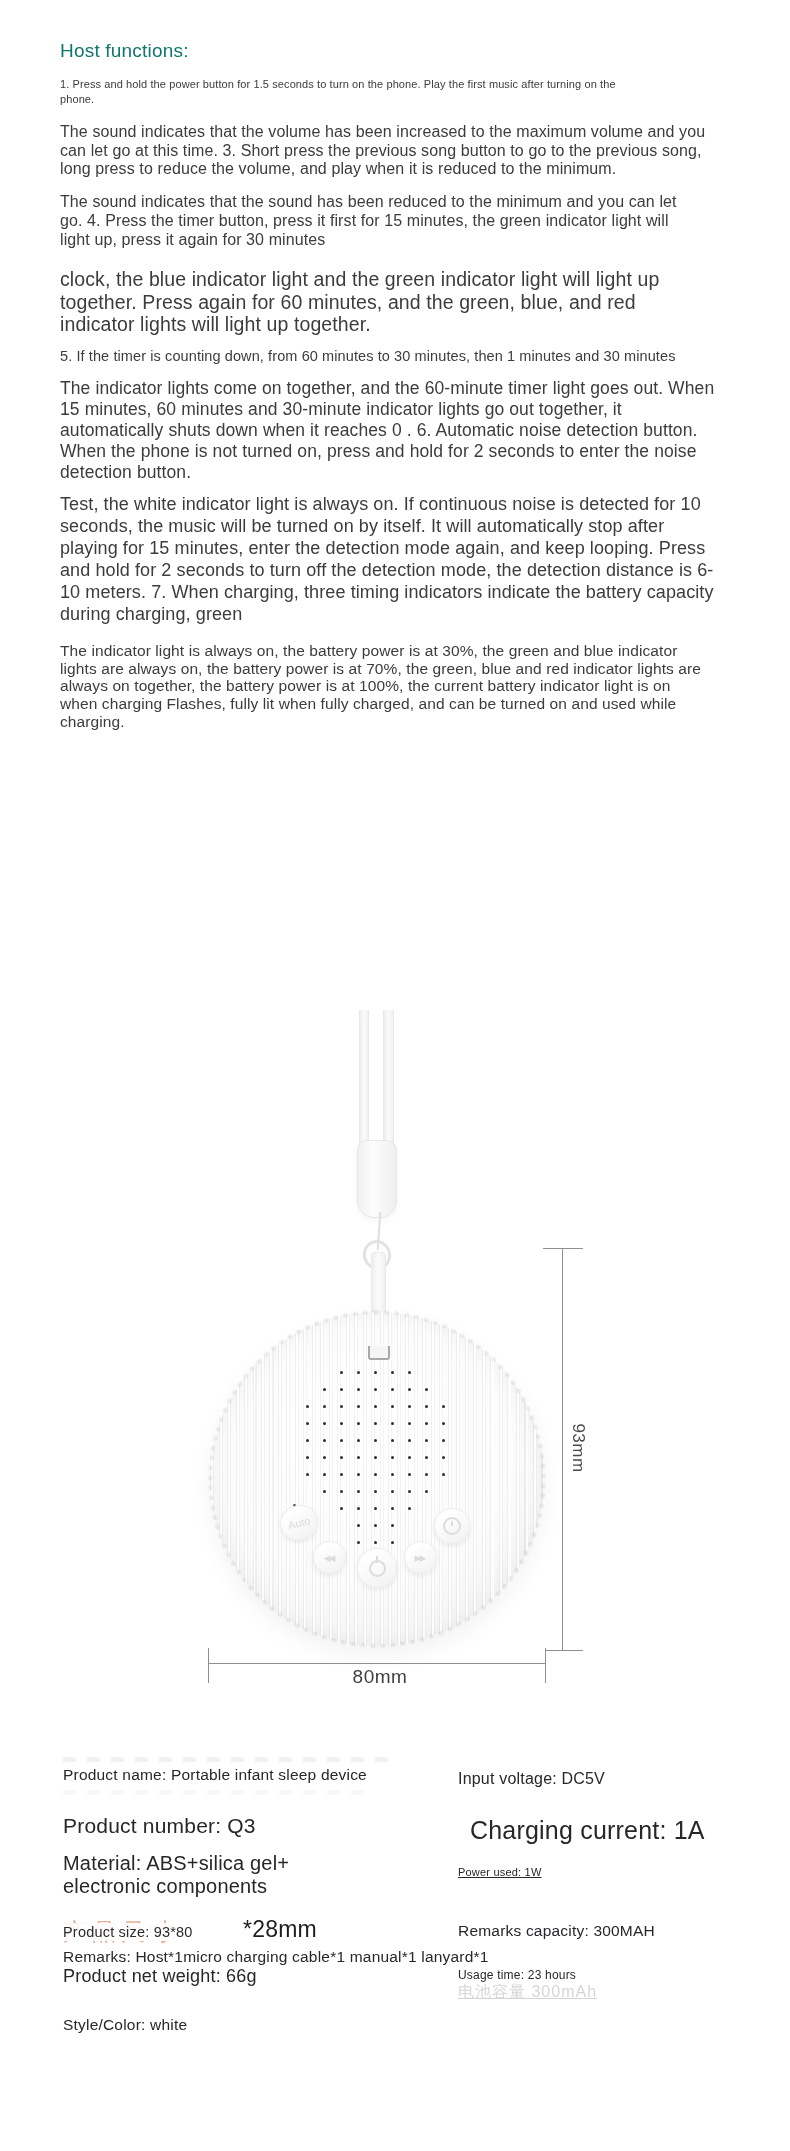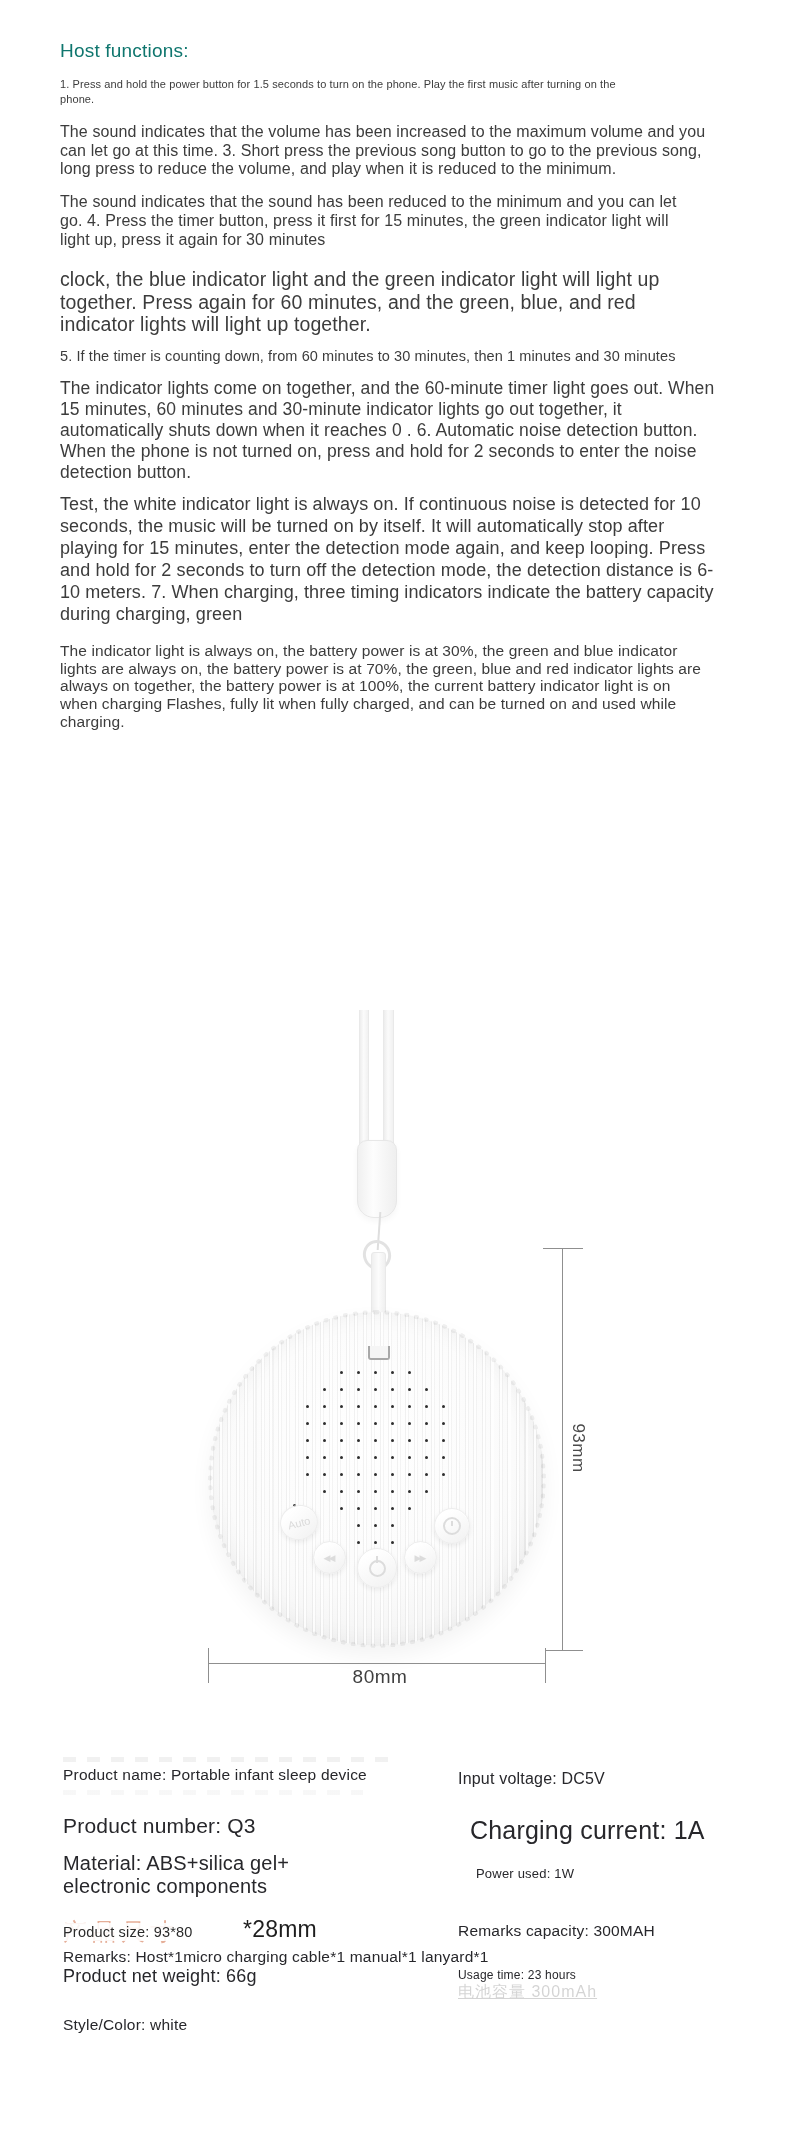--- a/index.html
+++ b/index.html
@@ -258,21 +258,21 @@
       <span class="size-small">Product size: 93*80</span>
       <span class="size-large">*28mm</span>
     </div>
 
     <div class="spec" style="left:63px;top:1966px;font-size:18px;">Product net weight: 66g</div>
 
     <div class="spec" style="left:63px;top:2016px;font-size:15.5px;">Style/Color: white</div>
 
     <div class="spec" style="left:458px;top:1770px;font-size:16px;">Input voltage: DC5V</div>
     <div class="spec" style="left:458px;top:1816px;font-size:25px;margin-left:12px;">Charging current: 1A</div>
-    <div class="spec" style="left:476px;top:1866px;font-size:13px;">Power used: 1W</div>
+    <div class="spec" style="left:458px;top:1866px;font-size:11px;text-decoration:underline;">Power used: 1W</div>
 
     <span class="ghost-cn2" style="left:458px;top:1982px;text-decoration:underline;">电池容量 300mAh</span>
     <div class="spec" style="left:458px;top:1922px;font-size:15.5px;background:rgba(255,255,255,0.8);">Remarks capacity: 300MAH</div>
 
     <div class="spec" style="left:458px;top:1968px;font-size:12px;">Usage time: 23 hours</div>
 
     <div class="spec" style="left:63px;top:1948px;font-size:15.5px;">Remarks: Host*1micro charging cable*1 manual*1 lanyard*1</div>
   </div>
 
 </div>

